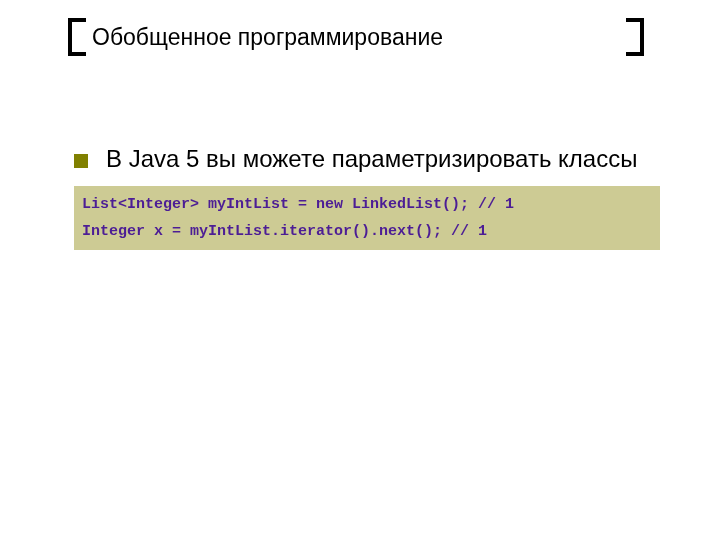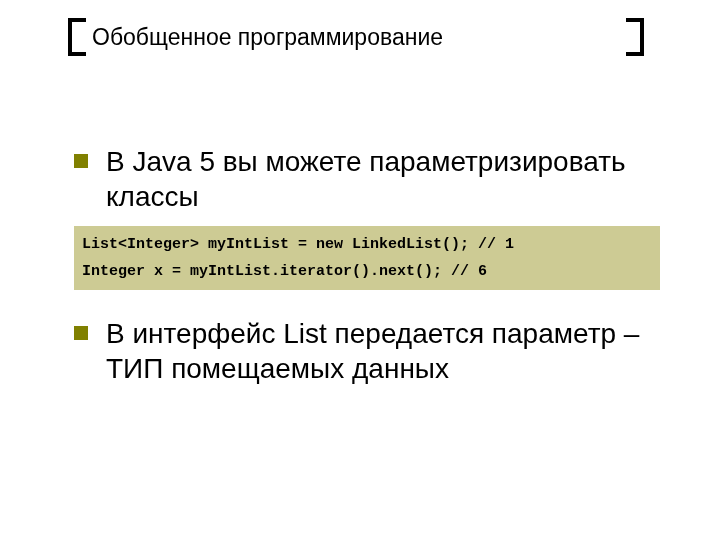--- a/index.html
+++ b/index.html
@@ -51,31 +51,31 @@
   }
   .bullet-mark {
     width: 14px;
     height: 14px;
     background: #808000;
     margin-top: 10px;
     margin-right: 18px;
     flex-shrink: 0;
   }
   .bullet-text {
-    font-size: 28px;
+    font-size: 24px;
     line-height: 1.25;
   }
   .code-block {
     background: #cdcb94;
     padding: 10px 8px 10px 8px;
     margin: 6px 0 26px 0;
     font-family: "Courier New", Courier, monospace;
     font-weight: bold;
     font-size: 15px;
-    color: #000000;
+    color: #4c1d95;
   }
   .code-line {
     margin-bottom: 10px;
   }
   .code-line:last-child {
     margin-bottom: 0;
   }
   .bullet-item.second {
     margin-top: 4px;
   }
@@ -91,21 +91,17 @@
 
 <div class="content">
 
   <div class="bullet-item">
     <div class="bullet-mark"></div>
     <div class="bullet-text">В Java 5 вы можете параметризировать классы</div>
   </div>
 
   <div class="code-block">
     <div class="code-line">List&lt;Integer&gt; myIntList = new LinkedList(); // 1</div>
-    <div class="code-line">Integer x = myIntList.iterator().next(); // 6</div>
+    <div class="code-line">Integer x = myIntList.iterator().next(); // 1</div>
   </div>
 
-  <div class="bullet-item second">
-    <div class="bullet-mark"></div>
-    <div class="bullet-text">В интерфейс List передается параметр – ТИП помещаемых данных</div>
-  </div>
 
 </div>
 
 </body></html>

